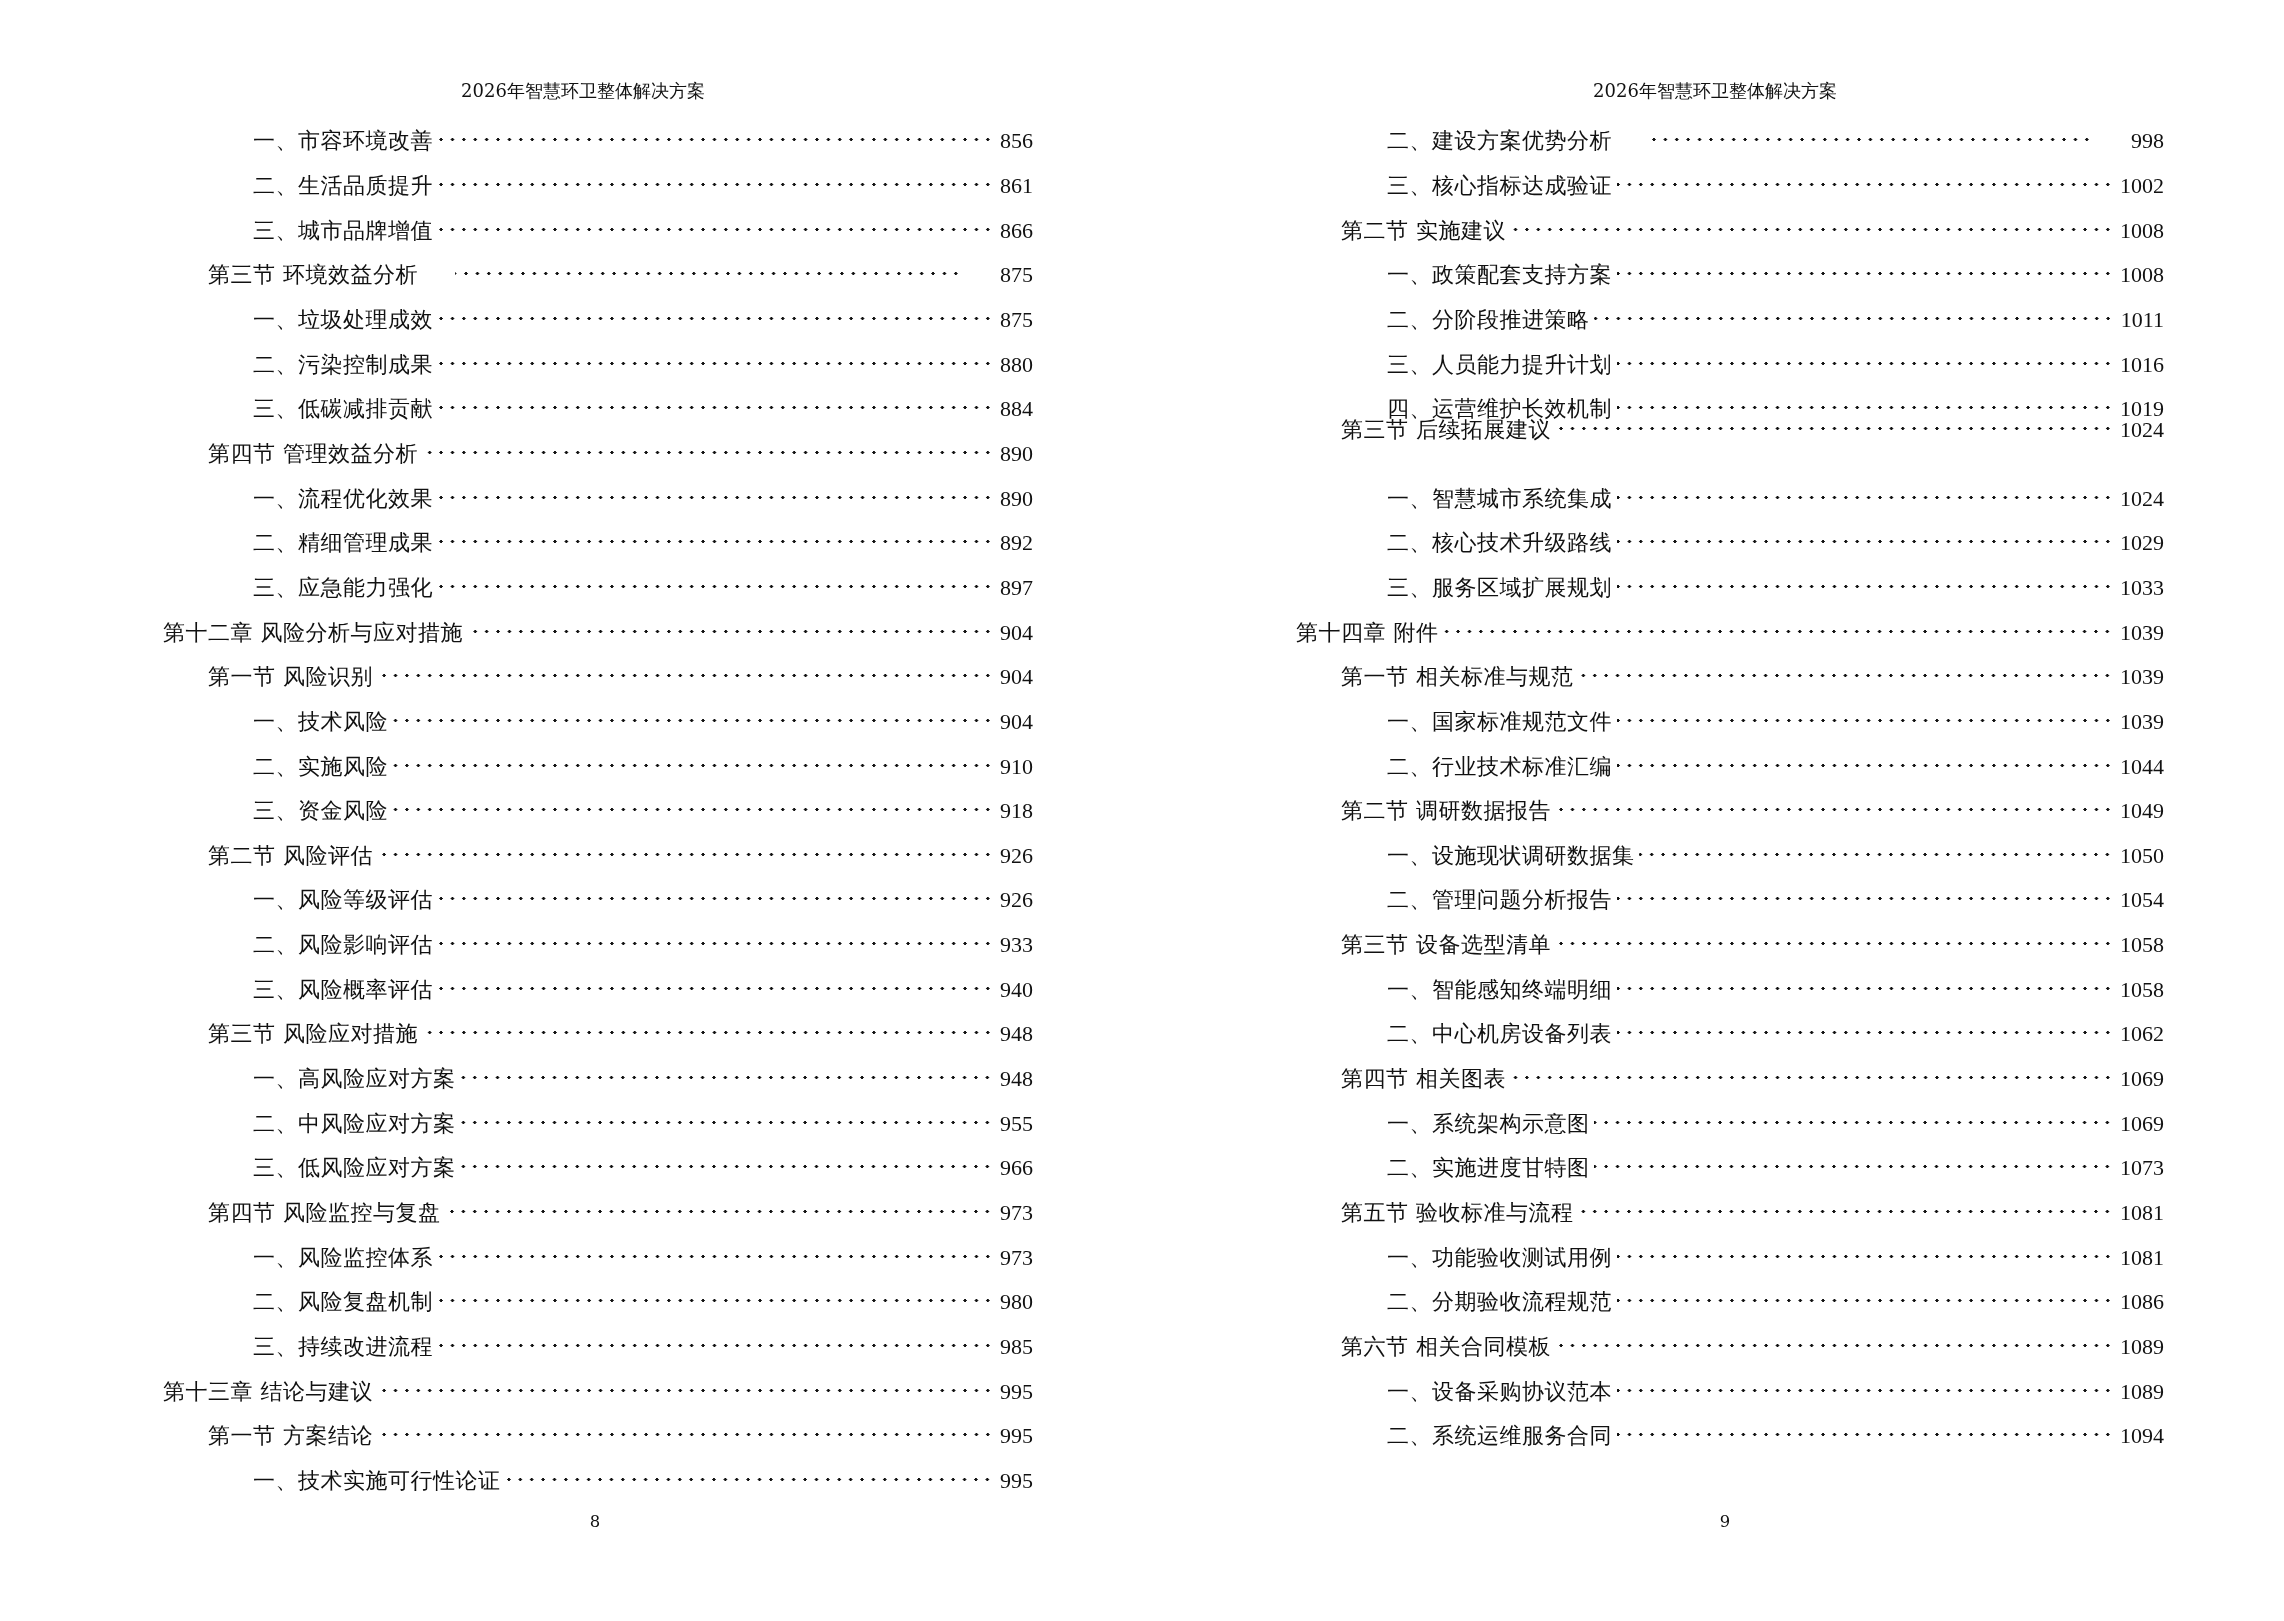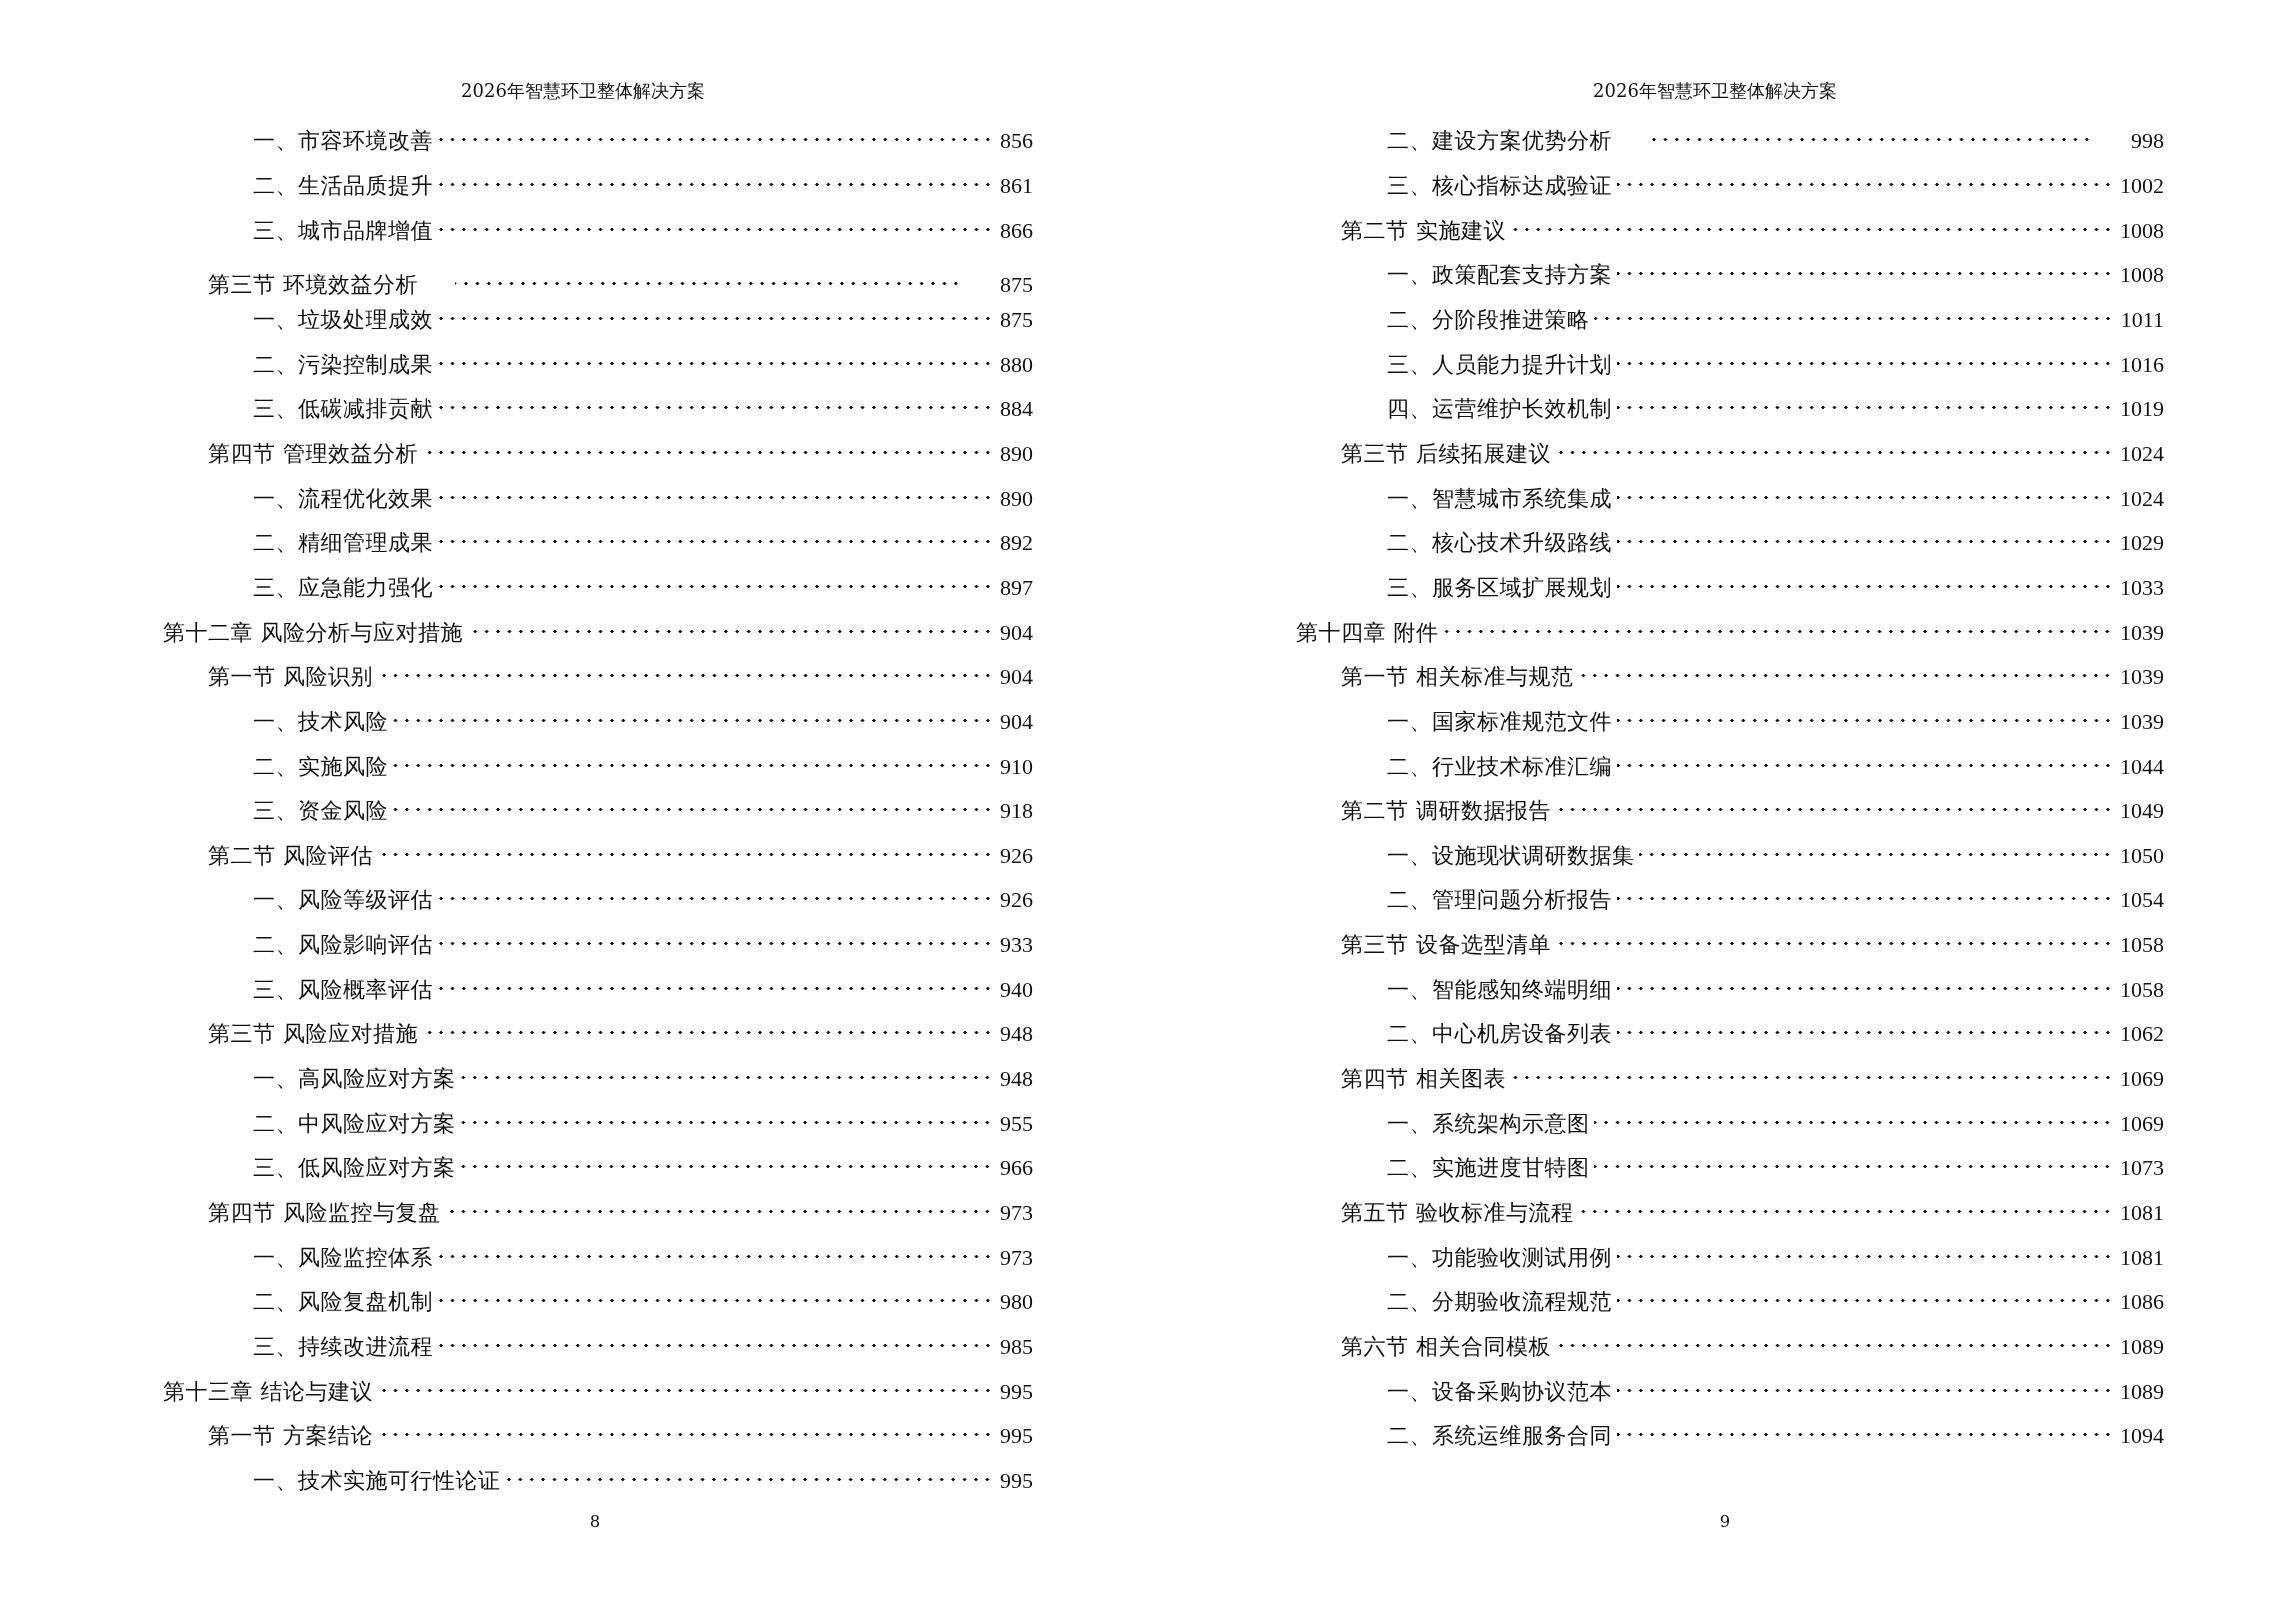--- a/index.html
+++ b/index.html
@@ -39,21 +39,21 @@
       <div class="toc-row level-item" style="left: 253px; width: 780px; top: 164px;">
         <span class="toc-title">二、生活品质提升</span>
         <span class="toc-leader"></span>
         <span class="toc-page">861</span>
       </div>
       <div class="toc-row level-item" style="left: 253px; width: 780px; top: 209px;">
         <span class="toc-title">三、城市品牌增值</span>
         <span class="toc-leader"></span>
         <span class="toc-page">866</span>
       </div>
-      <div class="toc-row level-section" style="left: 208px; width: 825px; top: 263px; gap: 32px;">
+      <div class="toc-row level-section" style="left: 208px; width: 825px; top: 253px; gap: 32px;">
         <span class="toc-title">第三节  环境效益分析</span>
         <span class="toc-leader"></span>
         <span class="toc-page">875</span>
       </div>
       <div class="toc-row level-item" style="left: 253px; width: 780px; top: 298px;">
         <span class="toc-title">一、垃圾处理成效</span>
         <span class="toc-leader"></span>
         <span class="toc-page">875</span>
       </div>
       <div class="toc-row level-item" style="left: 253px; width: 780px; top: 343px;">
@@ -221,21 +221,21 @@
       <div class="toc-row level-item" style="left: 245px; width: 777px; top: 343px;">
         <span class="toc-title">三、人员能力提升计划</span>
         <span class="toc-leader"></span>
         <span class="toc-page">1016</span>
       </div>
       <div class="toc-row level-item" style="left: 245px; width: 777px; top: 387px;">
         <span class="toc-title">四、运营维护长效机制</span>
         <span class="toc-leader"></span>
         <span class="toc-page">1019</span>
       </div>
-      <div class="toc-row level-section" style="left: 199px; width: 823px; top: 432px;">
+      <div class="toc-row level-section" style="left: 199px; width: 823px; top: 408px;">
         <span class="toc-title">第三节  后续拓展建议</span>
         <span class="toc-leader"></span>
         <span class="toc-page">1024</span>
       </div>
       <div class="toc-row level-item" style="left: 245px; width: 777px; top: 477px;">
         <span class="toc-title">一、智慧城市系统集成</span>
         <span class="toc-leader"></span>
         <span class="toc-page">1024</span>
       </div>
       <div class="toc-row level-item" style="left: 245px; width: 777px; top: 521px;">

